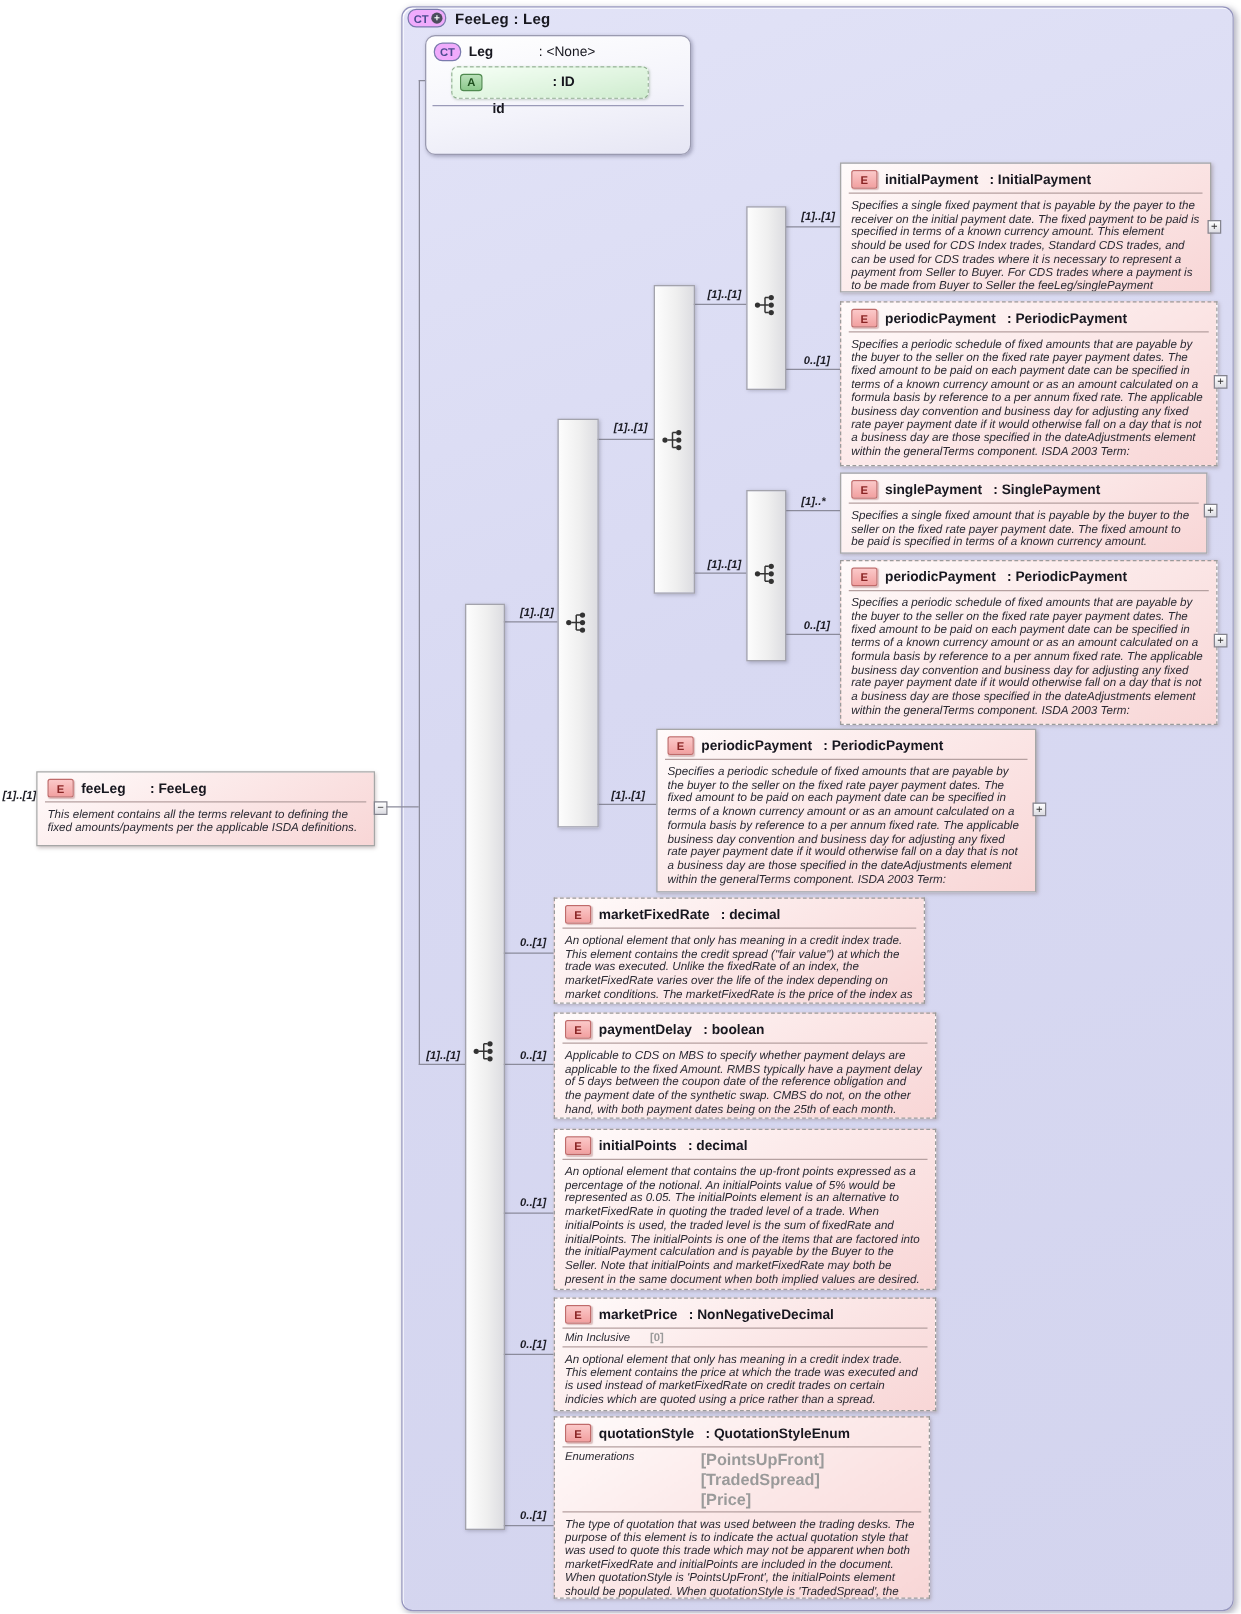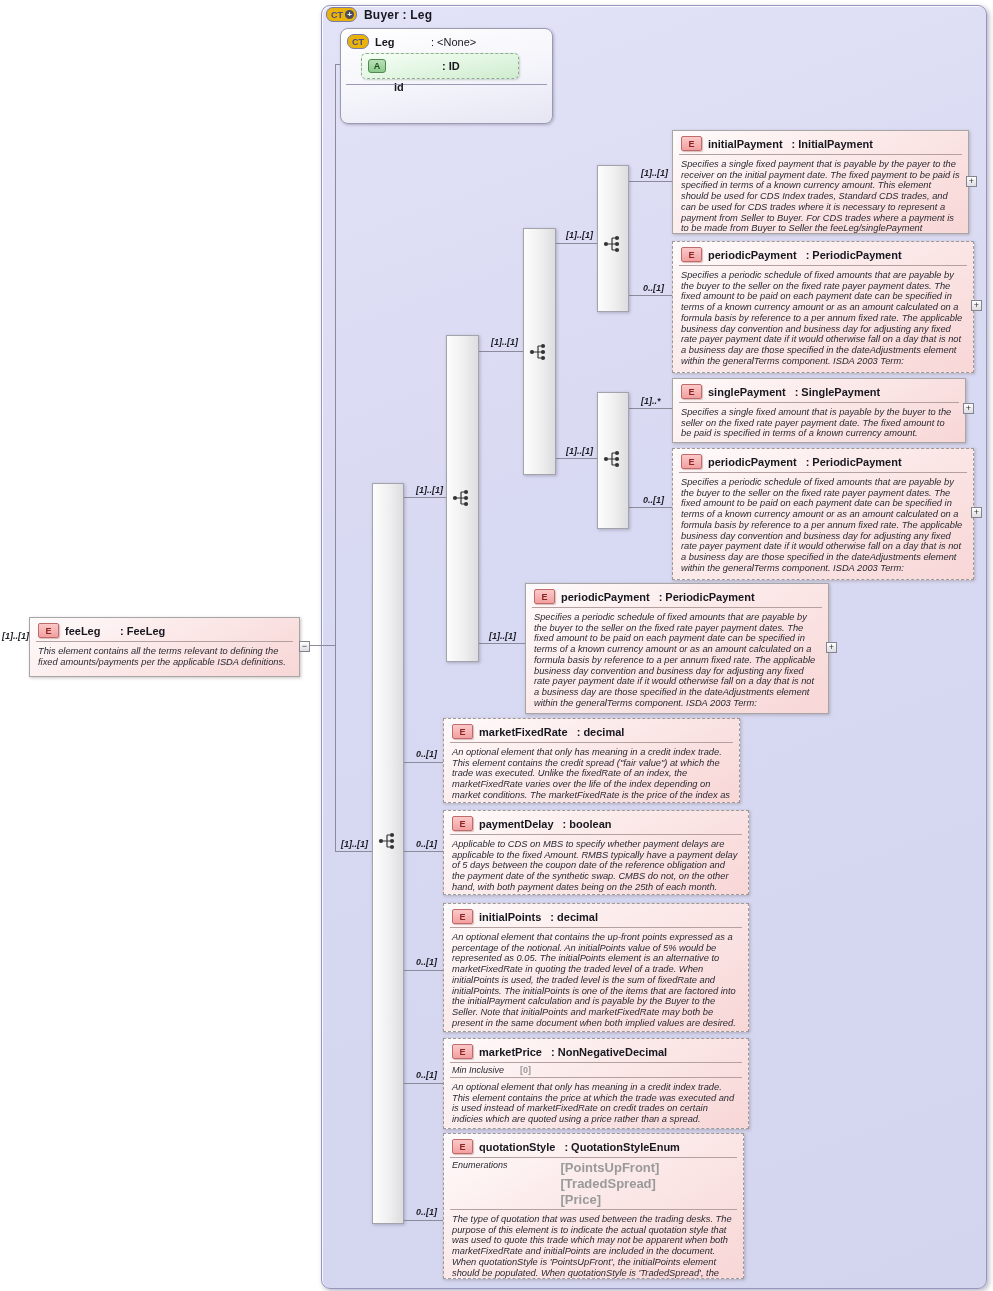--- a/index.html
+++ b/index.html
@@ -6,21 +6,21 @@
   .canvas{position:relative;width:993px;height:1291px;background:#ffffff;
           font-family:"Liberation Sans",sans-serif;overflow:hidden;}
 
   
   .ctbox{position:absolute;left:321px;top:5px;width:664px;height:1282px;
          background:linear-gradient(160deg,#e2e3f7 0%,#d8d9f2 40%,#d3d4ee 100%);
          border:1px solid #9595bd;border-radius:9px;
          box-shadow:2px 2px 5px rgba(90,90,120,.45), inset 1px 1px 0 rgba(255,255,255,.85);}
   .ct-header{position:absolute;left:326px;top:7px;display:flex;align-items:center;gap:7px;}
   .badge-ct{display:inline-flex;align-items:center;justify-content:center;
-            border:1px solid #7a7aad;border-radius:7px;background:#eab308;
+            border:1px solid #7a7aad;border-radius:7px;background:#f0abfc;
             color:#4a4a8f;font-size:9px;font-weight:bold;height:13px;padding:0 4px;}
   .badge-ct-root{padding-right:2px;}
   .plus-circle{display:inline-block;width:9px;height:9px;border-radius:50%;
                background:#4d4d5e;color:#fff;font-size:8px;line-height:9px;
                text-align:center;margin-left:2px;font-weight:bold;}
   .root-title{font-size:12px;font-weight:bold;color:#17171f;letter-spacing:.2px;}
 
   
   .legbox{position:absolute;left:340px;top:28px;width:211px;height:94px;
           background:linear-gradient(170deg,#ffffff 0%,#f4f4fb 55%,#e6e6f4 100%);
@@ -94,21 +94,21 @@
 <body>
 
 <div class="canvas">
 
   <div class="ctbox"></div>
   <div class="ct-header">
     <span class="badge-ct badge-ct-root">
       <span>CT</span>
       <span class="plus-circle">+</span>
     </span>
-    <span class="root-title">Buyer : Leg</span>
+    <span class="root-title">FeeLeg : Leg</span>
   </div>
 
   <div class="hline" style="left:308px;top:645px;width:27px;"></div>
   <div class="hline" style="left:335px;top:64px;width:6px;"></div>
   <div class="vline" style="left:335px;top:64px;height:788px;"></div>
   <div class="hline" style="left:335px;top:851px;width:37px;"></div>
   <div class="hline" style="left:402px;top:497px;width:44px;"></div>
   <div class="hline" style="left:402px;top:762px;width:41px;"></div>
   <div class="hline" style="left:402px;top:851px;width:41px;"></div>
   <div class="hline" style="left:402px;top:970px;width:41px;"></div>

